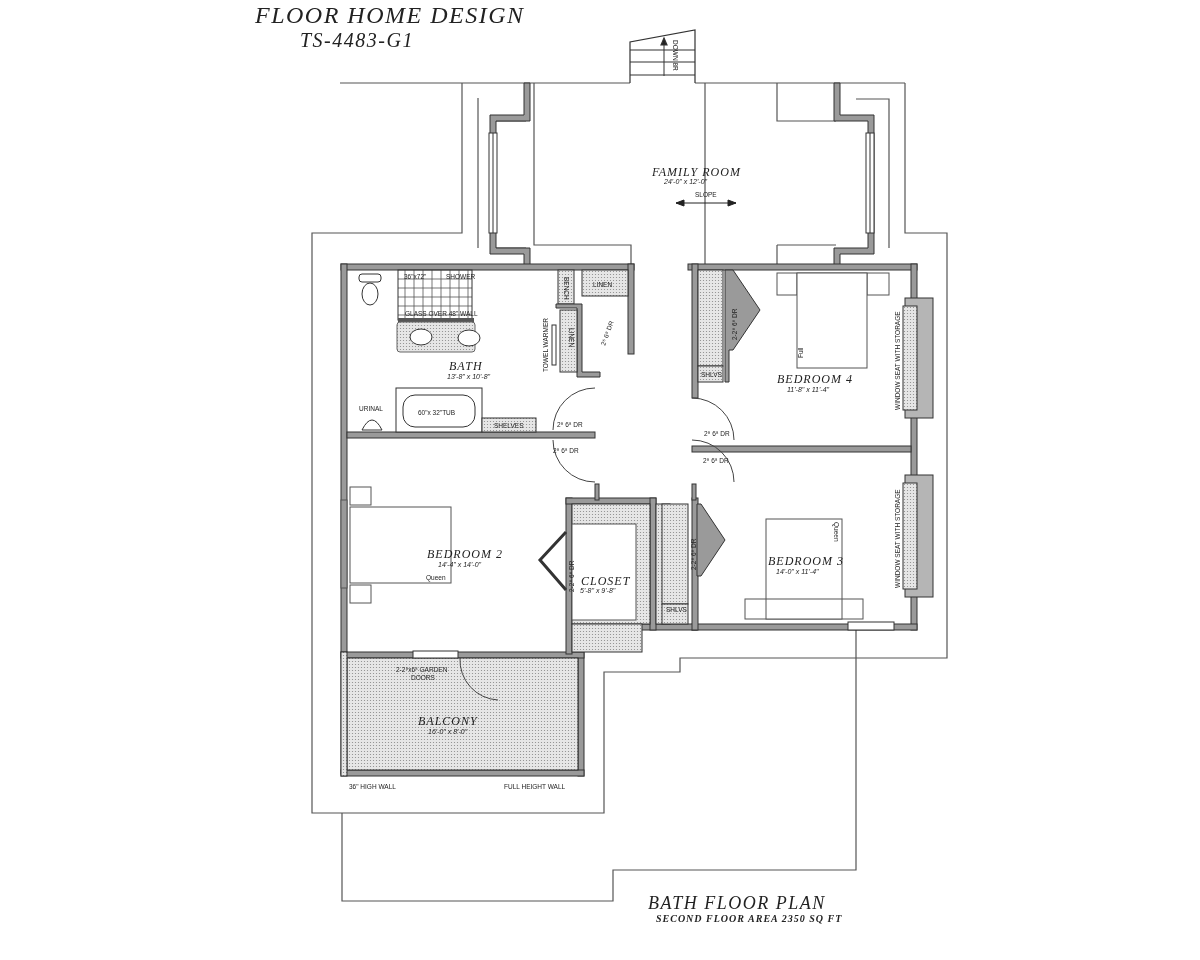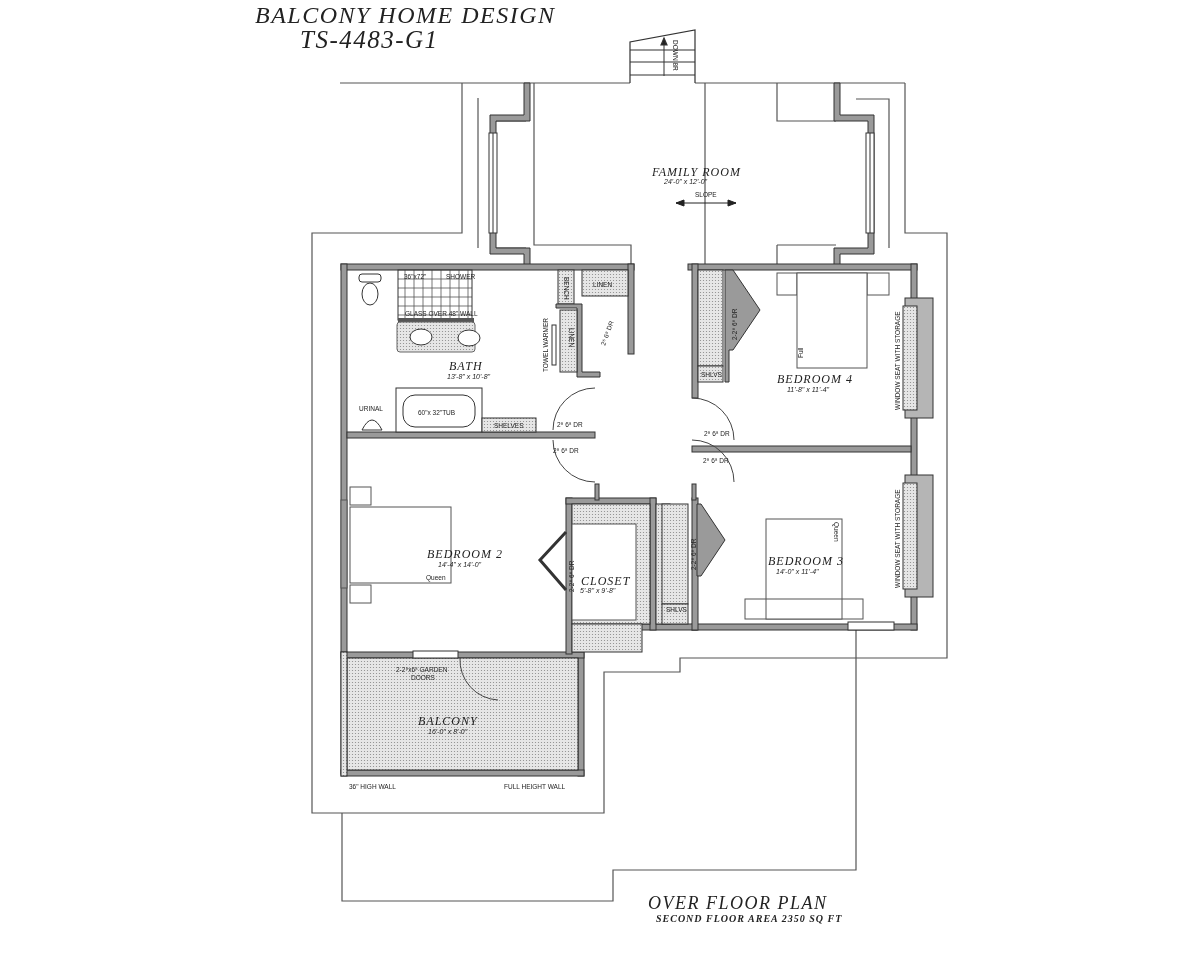--- a/index.html
+++ b/index.html
@@ -1,32 +1,32 @@
 <!DOCTYPE html>
 <html><head>
 <meta charset="utf-8">
 <style>
   html, body { margin:0; padding:0; background:#ffffff; }
   body { width:1200px; height:960px; position:relative; overflow:hidden; font-family:"DejaVu Serif", serif; }
   .title-block { position:absolute; left:255px; top:2px; color:#222; }
   .title-line1 { font-family:"Liberation Serif", serif; font-style:italic; font-size:24px; letter-spacing:1.5px; line-height:26px; }
-  .title-line2 { font-family:"Liberation Serif", serif; font-style:italic; font-size:25px; letter-spacing:1.5px; line-height:24px; margin-left:45px; }
+  .title-line2 { font-family:"Liberation Serif", serif; font-style:italic; font-size:20px; letter-spacing:1.5px; line-height:24px; margin-left:45px; }
   svg.plan { position:absolute; left:0; top:0; }
   .lbl-room { font-family:"Liberation Serif", serif; font-style:italic; font-size:12px; letter-spacing:1px; fill:#222; }
   .lbl-dim { font-family:"Liberation Sans", sans-serif; font-style:italic; font-size:7px; fill:#222; }
   .lbl-small { font-family:"Liberation Sans", sans-serif; font-size:6.5px; fill:#222; }
   .footer { position:absolute; left:648px; top:893px; color:#222; }
   .footer-title { font-family:"Liberation Serif", serif; font-style:italic; font-size:18px; letter-spacing:1.5px; line-height:20px; }
   .footer-sub { font-family:"Liberation Serif", serif; font-style:italic; font-weight:bold; font-size:10px; letter-spacing:1px; margin-left:8px; }
 </style>
 </head>
 <body>
 
 <div class="title-block">
-  <div class="title-line1">BALCONY HOME DESIGN</div>
+  <div class="title-line1">FLOOR HOME DESIGN</div>
   <div class="title-line2">TS-4483-G1</div>
 </div>
 
 <svg class="plan" width="1200" height="960" viewBox="0 0 1200 960">
   <defs>
     <pattern id="dots" width="3" height="3" patternUnits="userSpaceOnUse">
       <rect width="3" height="3" fill="#e6e6e6"></rect>
       <circle cx="1.5" cy="1.5" r="0.6" fill="#888"></circle>
     </pattern>
     <pattern id="tiles" width="9" height="9" patternUnits="userSpaceOnUse">
@@ -223,15 +223,15 @@
   <text class="lbl-small" x="557" y="427">2⁸ 6⁸ DR</text>
   <text class="lbl-small" x="553" y="453">2⁸ 6⁸ DR</text>
   <text class="lbl-small" x="704" y="436">2⁸ 6⁸ DR</text>
   <text class="lbl-small" x="703" y="463">2⁸ 6⁸ DR</text>
   <text class="lbl-small" transform="translate(737,340) rotate(-90)">2-2⁸ 6⁸ DR</text>
   <text class="lbl-small" transform="translate(574,592) rotate(-90)">2-2⁸ 6⁸ DR</text>
   <text class="lbl-small" transform="translate(696,570) rotate(-90)">2-2⁸ 6⁸ DR</text>
 </svg>
 
 <div class="footer">
-  <div class="footer-title">OVER FLOOR PLAN</div>
+  <div class="footer-title">BATH FLOOR PLAN</div>
   <div class="footer-sub">SECOND FLOOR AREA   2350 SQ FT</div>
 </div>
 
 </body></html>

